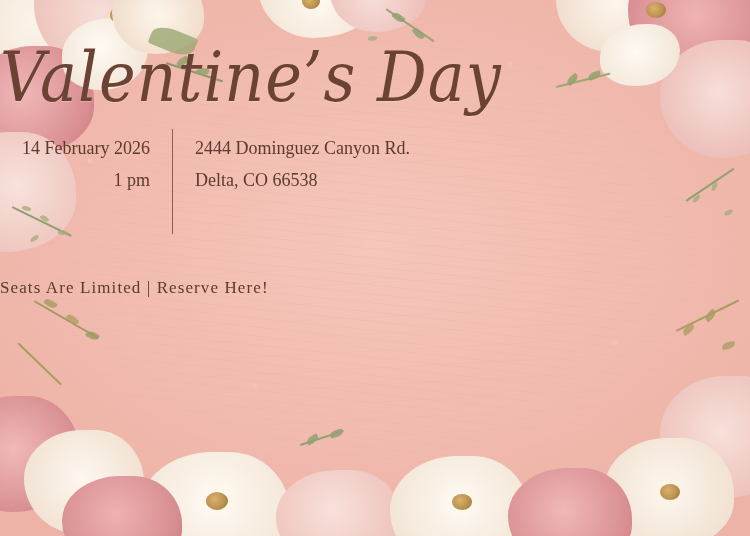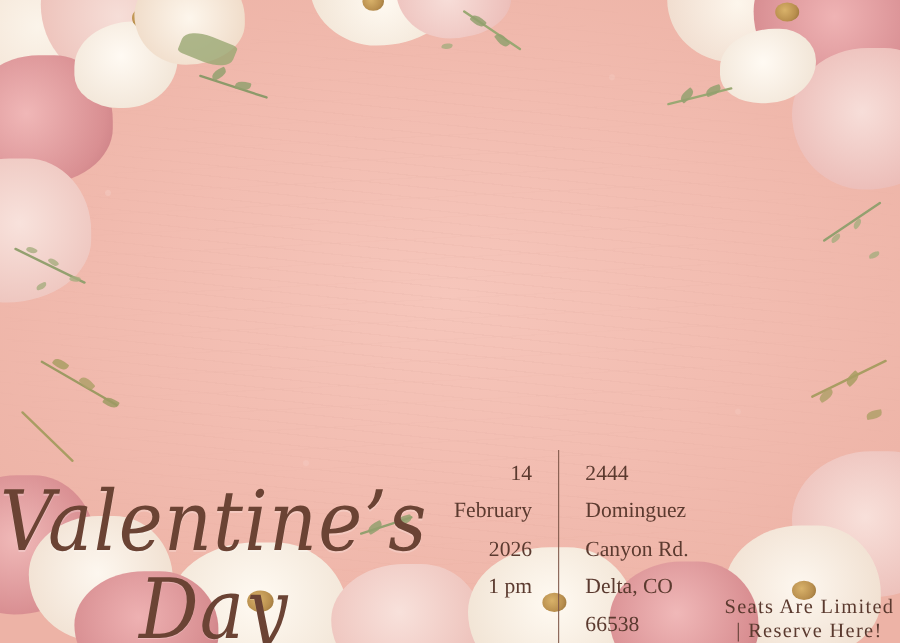--- a/index.html
+++ b/index.html
@@ -84,22 +84,22 @@
     position: absolute;
     border-radius: 50%;
     background: radial-gradient(circle at 40% 40%, #d9b26a 0%, #b98f4e 60%, #8e6a33 100%);
   }
 
   
   .content {
     position: absolute;
     inset: 0;
     display: flex;
-    flex-direction: row;
-    align-items: flex-end;
+    flex-direction: column;
+    align-items: flex-start;
     text-align: center;
     color: #5d3a2e;
   }
   .title {
     margin-top: 44px;
     font-family: "DejaVu Serif", "Liberation Serif", serif;
     font-style: italic;
     font-weight: 400;
     font-size: 62px;
     line-height: 1.05;
@@ -117,21 +117,21 @@
     text-transform: uppercase;
   }
   .body-text {
     margin-top: 22px;
     width: 560px;
     font-size: 17.5px;
     line-height: 1.62;
     color: #5b3a2f;
   }
   .details {
-    margin-top: 72px;
+    margin-top: 24px;
     display: flex;
     align-items: stretch;
     justify-content: center;
     gap: 0;
   }
   .details .col {
     font-size: 18px;
     line-height: 1.75;
     color: #5b3a2f;
     padding: 0 22px;
@@ -139,21 +139,21 @@
   .details .left { text-align: right; }
   .details .right { text-align: left; }
   .divider {
     width: 1px;
     background: #7a5244;
     opacity: .85;
     align-self: stretch;
     margin: -4px 0 -38px 0;
   }
   .footer-note {
-    margin-top: 28px;
+    margin-top: 82px;
     font-size: 17px;
     letter-spacing: 1.1px;
     color: #5b3a2f;
   }
 </style>
 </head>
 <body>
 
 <div id="card">
 

